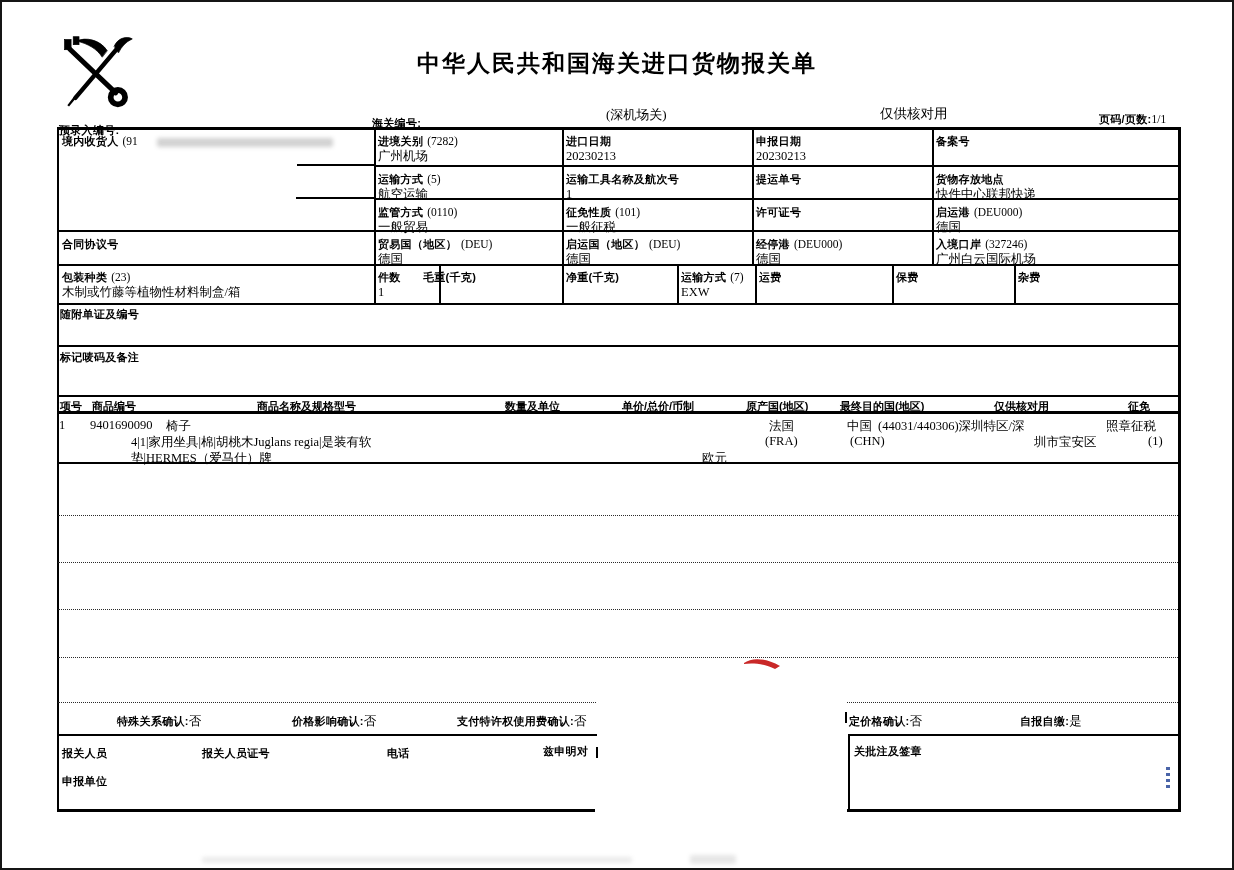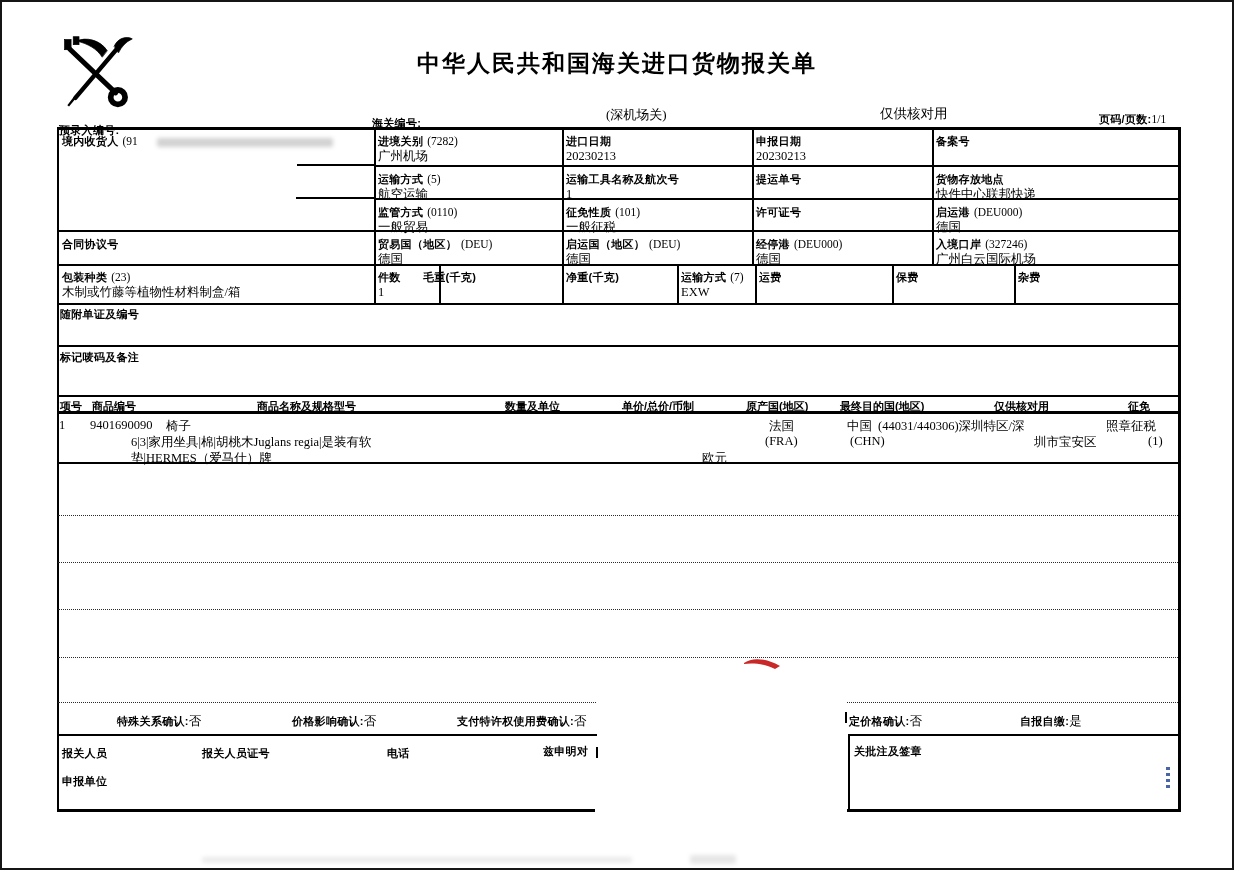--- a/index.html
+++ b/index.html
@@ -159,21 +159,21 @@
   <div class="abs ghdr" style="left:503px;top:397px">数量及单位</div>
   <div class="abs ghdr" style="left:620px;top:397px">单价/总价/币制</div>
   <div class="abs ghdr" style="left:744px;top:397px">原产国(地区)</div>
   <div class="abs ghdr" style="left:838px;top:397px">最终目的国(地区)</div>
   <div class="abs ghdr" style="left:992px;top:397px">仅供核对用</div>
   <div class="abs ghdr" style="left:1126px;top:397px">征免</div>
 
   <div class="abs val" style="left:57px;top:416px">1</div>
   <div class="abs val" style="left:88px;top:416px">9401690090</div>
   <div class="abs val" style="left:164px;top:416px">椅子</div>
-  <div class="abs val" style="left:129px;top:432px">6|3|家用坐具|棉|胡桃木Juglans regia|是装有软</div>
+  <div class="abs val" style="left:129px;top:432px">4|1|家用坐具|棉|胡桃木Juglans regia|是装有软</div>
   <div class="abs val" style="left:129px;top:448px">垫|HERMES（爱马仕）牌</div>
   <div class="abs val" style="left:700px;top:448px">欧元</div>
   <div class="abs val" style="left:767px;top:416px">法国</div>
   <div class="abs val" style="left:763px;top:432px">(FRA)</div>
   <div class="abs val" style="left:845px;top:416px">中国</div>
   <div class="abs val" style="left:848px;top:432px">(CHN)</div>
   <div class="abs val" style="left:876px;top:416px">(44031/440306)深圳特区/深</div>
   <div class="abs val" style="left:1032px;top:432px">圳市宝安区</div>
   <div class="abs val" style="left:1104px;top:416px">照章征税</div>
   <div class="abs val" style="left:1146px;top:432px">(1)</div>

